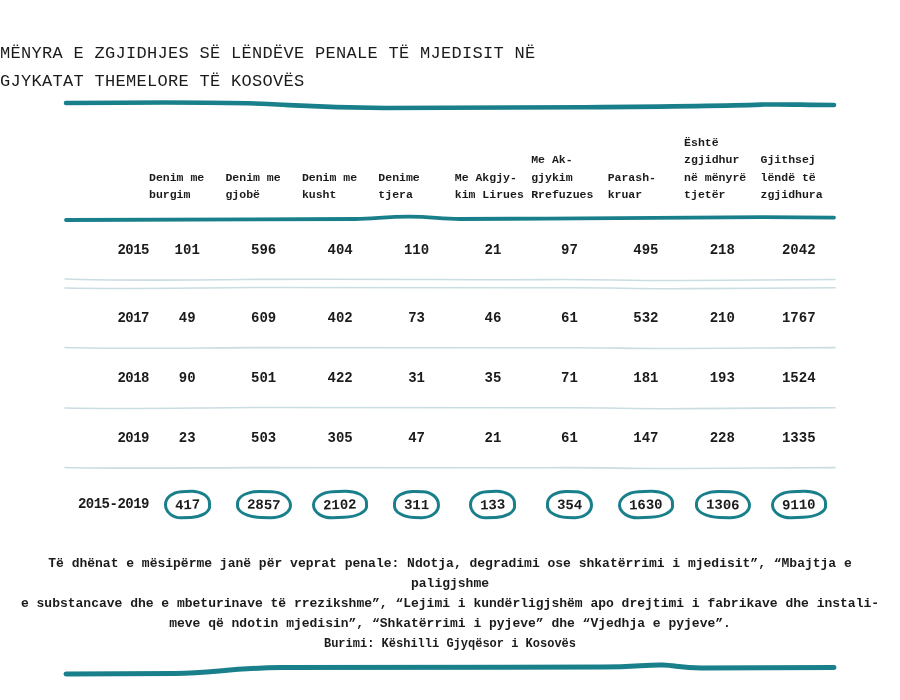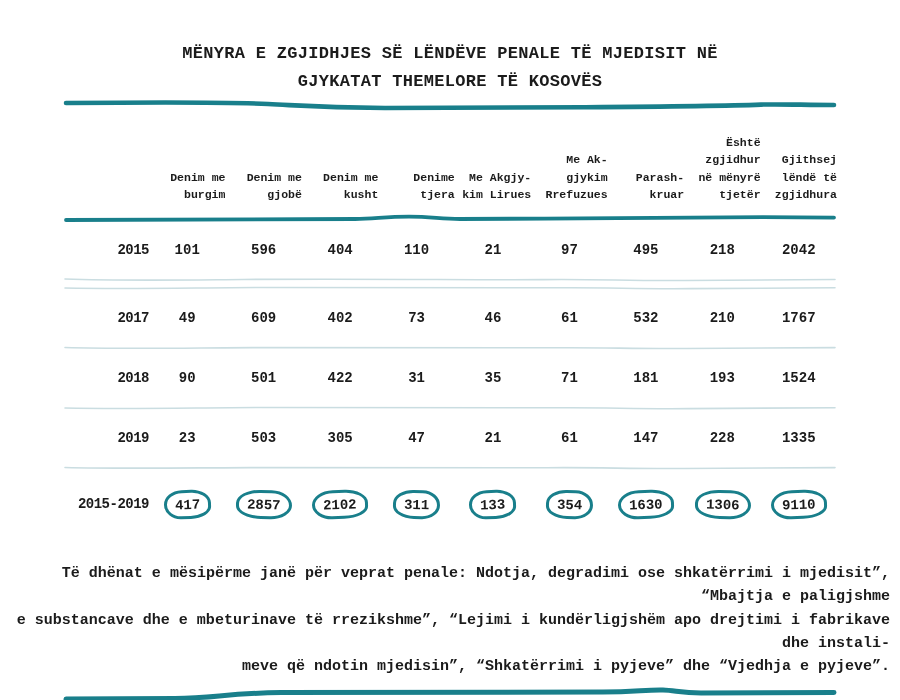--- a/index.html
+++ b/index.html
@@ -4,52 +4,52 @@
 <style>
   * { margin:0; padding:0; box-sizing:border-box; }
   html,body { background:#ffffff; }
   .page {
     width:900px; height:700px; margin:0 auto; position:relative;
     background:#ffffff; overflow:hidden;
     font-family:"Liberation Mono","DejaVu Sans Mono",monospace;
     font-weight:700; color:#1b1b1b;
   }
   .title {
-    padding-top:40px; text-align:center; white-space:pre-line;
+    padding-top:40px; white-space:pre-line;
     font-size:17px; line-height:1.62; letter-spacing:0.3px;
-    font-weight:700; color:#1b1b1b;
+    font-weight:400; color:#1b1b1b;
   }
   .rule { display:block; margin:0 auto; width:774px; }
   .rule-top   { height:14px; margin-top:3px; }
   .rule-head  { height:12px; }
   .rule-bottom{ height:16px; margin-top:9px; }
   .sep { display:block; margin:0 auto; width:774px; height:8px; }
   .grid {
     width:774px; margin:0 auto; display:grid;
     grid-template-columns:86px repeat(9,1fr);
   }
   .header-row { align-items:end; padding:22px 0 9px; }
   .hcell {
-    text-align:right; white-space:pre-line;
+    text-align:left; white-space:pre-line;
     font-size:11.5px; line-height:1.5;
   }
   .data-row { height:52px; align-items:center; }
   .totals-row { height:64px; align-items:center; }
   .cell { text-align:center; font-size:14px; }
   .year-cell { text-align:right; padding-left:6px; letter-spacing:-0.5px; }
   .circled {
     display:inline-block; min-width:34px; padding:4px 8px 3px;
     border:3px solid #197f8b; text-align:center;
     border-radius:48% 52% 55% 45% / 62% 58% 52% 64%;
     transform:rotate(-2deg);
   }
   .c-alt { border-radius:54% 46% 48% 56% / 58% 64% 60% 54%; transform:rotate(1.5deg); }
   .notes {
-    margin-top:26px; text-align:right; white-space:pre-line;
-    font-size:15px; line-height:1.55; width:880px; margin-left:auto; margin-right:auto;
+    margin-top:18px; text-align:center; white-space:pre-line;
+    font-size:13px; line-height:1.55; width:880px; margin-left:auto; margin-right:auto;
   }
   .source { text-align:center; font-size:12px; line-height:1.55; }
   path.teal { stroke:#197f8b; fill:none; stroke-linecap:round; }
   path.light { stroke:#cadde1; fill:none; stroke-linecap:round; }
 </style>
 </head>
 <body>
 
 <div class="page">
 
@@ -167,18 +167,19 @@
     <div class="cell"><span class="circled">133</span></div>
     <div class="cell"><span class="circled c-alt">354</span></div>
     <div class="cell"><span class="circled">1630</span></div>
     <div class="cell"><span class="circled c-alt">1306</span></div>
     <div class="cell"><span class="circled">9110</span></div>
   </div>
 
   <p class="notes">Të dhënat e mësipërme janë për veprat penale: Ndotja, degradimi ose shkatërrimi i mjedisit”, “Mbajtja e paligjshme
 e substancave dhe e mbeturinave të rrezikshme”, “Lejimi i kundërligjshëm apo drejtimi i fabrikave dhe instali-
 meve që ndotin mjedisin”, “Shkatërrimi i pyjeve” dhe “Vjedhja e pyjeve”.</p>
+  <p class="source">Burimi: Këshilli Gjyqësor i Kosovës</p>
 
   <svg class="rule rule-bottom" viewBox="0 0 774 16" preserveAspectRatio="none">
     <path class="teal" stroke-width="5" d="M3,12 L112,11.5 C152,11 164,6.2 218,5.6 L540,5 C572,5 582,2.6 600,3 C612,3.3 618,6 638,6 L771,5.5"></path>
   </svg>
 
 </div>
 
 </body></html>

